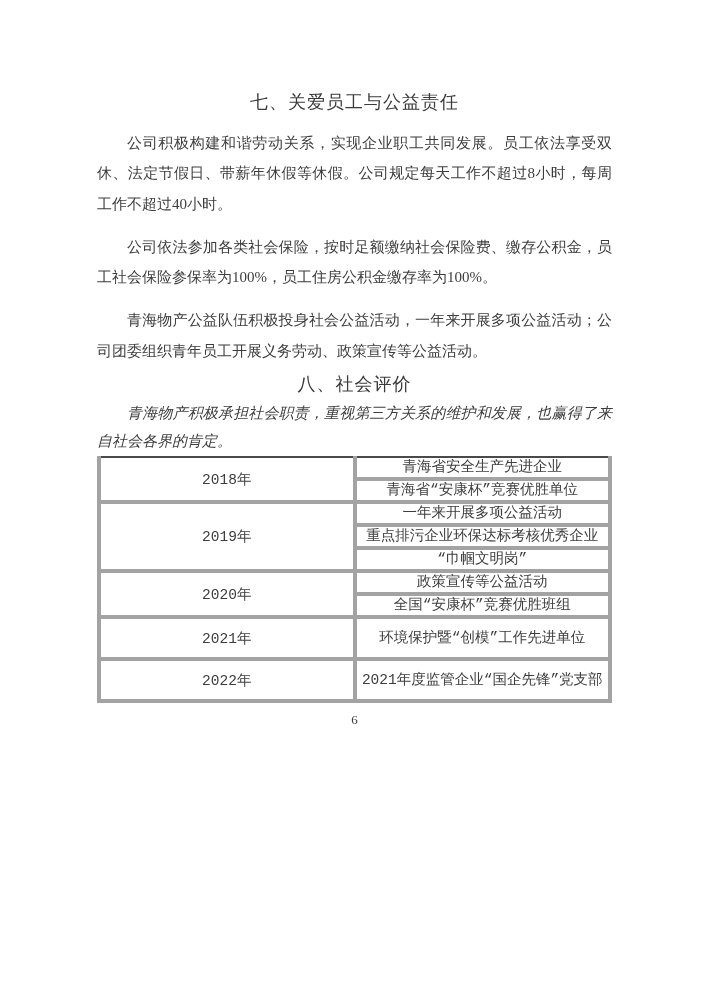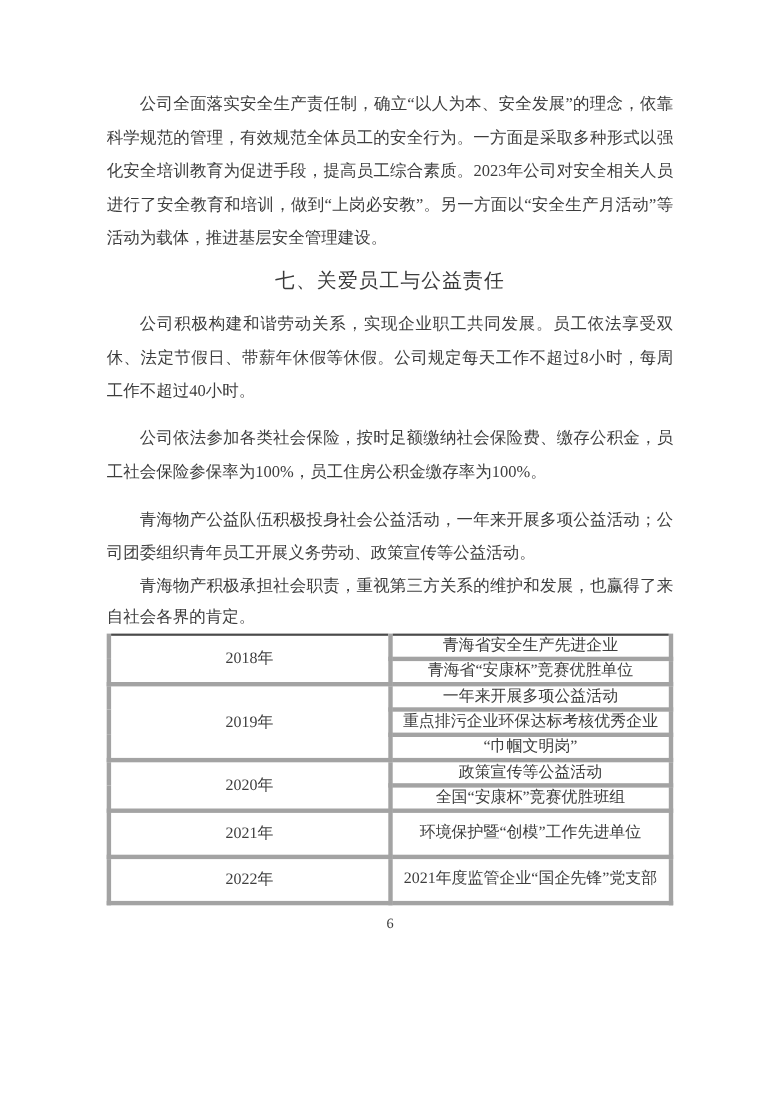--- a/index.html
+++ b/index.html
@@ -37,27 +37,29 @@
     text-align: center;
     letter-spacing: 1px;
     color: #3a3a3a;
     margin: 9px 0 6px 0;
   }
   h2.section-heading.second {
     margin: 5px 0 2px 0;
   }
   p.body-para.tight {
     line-height: 28px;
+    font-style: italic;
   }
   table.awards {
     width: 100%;
     border-collapse: collapse;
     margin-top: 1px;
     font-size: 14.5px;
     table-layout: fixed;
+    font-family: Liberation Mono, monospace;
   }
   table.awards, table.awards td {
     border: 4px solid #a3a3a3;
   }
   table.awards {
     border: 2px solid #4a4a4a;
   }
   table.awards td {
     text-align: center;
     vertical-align: middle;
@@ -82,31 +84,31 @@
     font-size: 13px;
     margin-top: 9px;
     color: #3d3d3d;
   }
 </style>
 </head>
 <body>
 
 <div class="page">
 
-  <p class="body-para">公司全面落实安全生产责任制，确立“以人为本、安全发展”的理念，依靠科学规范的管理，有效规范全体员工的安全行为。一方面是采取多种形式以强化安全培训教育为促进手段，提高员工综合素质。2023年公司对安全相关人员进行了安全教育和培训，做到“上岗必安教”。另一方面以“安全生产月活动”等活动为载体，推进基层安全管理建设。</p>
 
   <h2 class="section-heading">七、关爱员工与公益责任</h2>
 
 
   <p class="body-para gap">公司积极构建和谐劳动关系，实现企业职工共同发展。员工依法享受双休、法定节假日、带薪年休假等休假。公司规定每天工作不超过8小时，每周工作不超过40小时。</p>
 
   <p class="body-para gap">公司依法参加各类社会保险，按时足额缴纳社会保险费、缴存公积金，员工社会保险参保率为100%，员工住房公积金缴存率为100%。</p>
 
   <p class="body-para gap">青海物产公益队伍积极投身社会公益活动，一年来开展多项公益活动；公司团委组织青年员工开展义务劳动、政策宣传等公益活动。</p>
 
+  <h2 class="section-heading second">八、社会评价</h2>
 
   <p class="body-para tight">青海物产积极承担社会职责，重视第三方关系的维护和发展，也赢得了来自社会各界的肯定。</p>
 
   <table class="awards">
     <colgroup>
       <col style="width:50%">
       <col style="width:50%">
     </colgroup>
     <tbody>
         <tr class="group-start">

